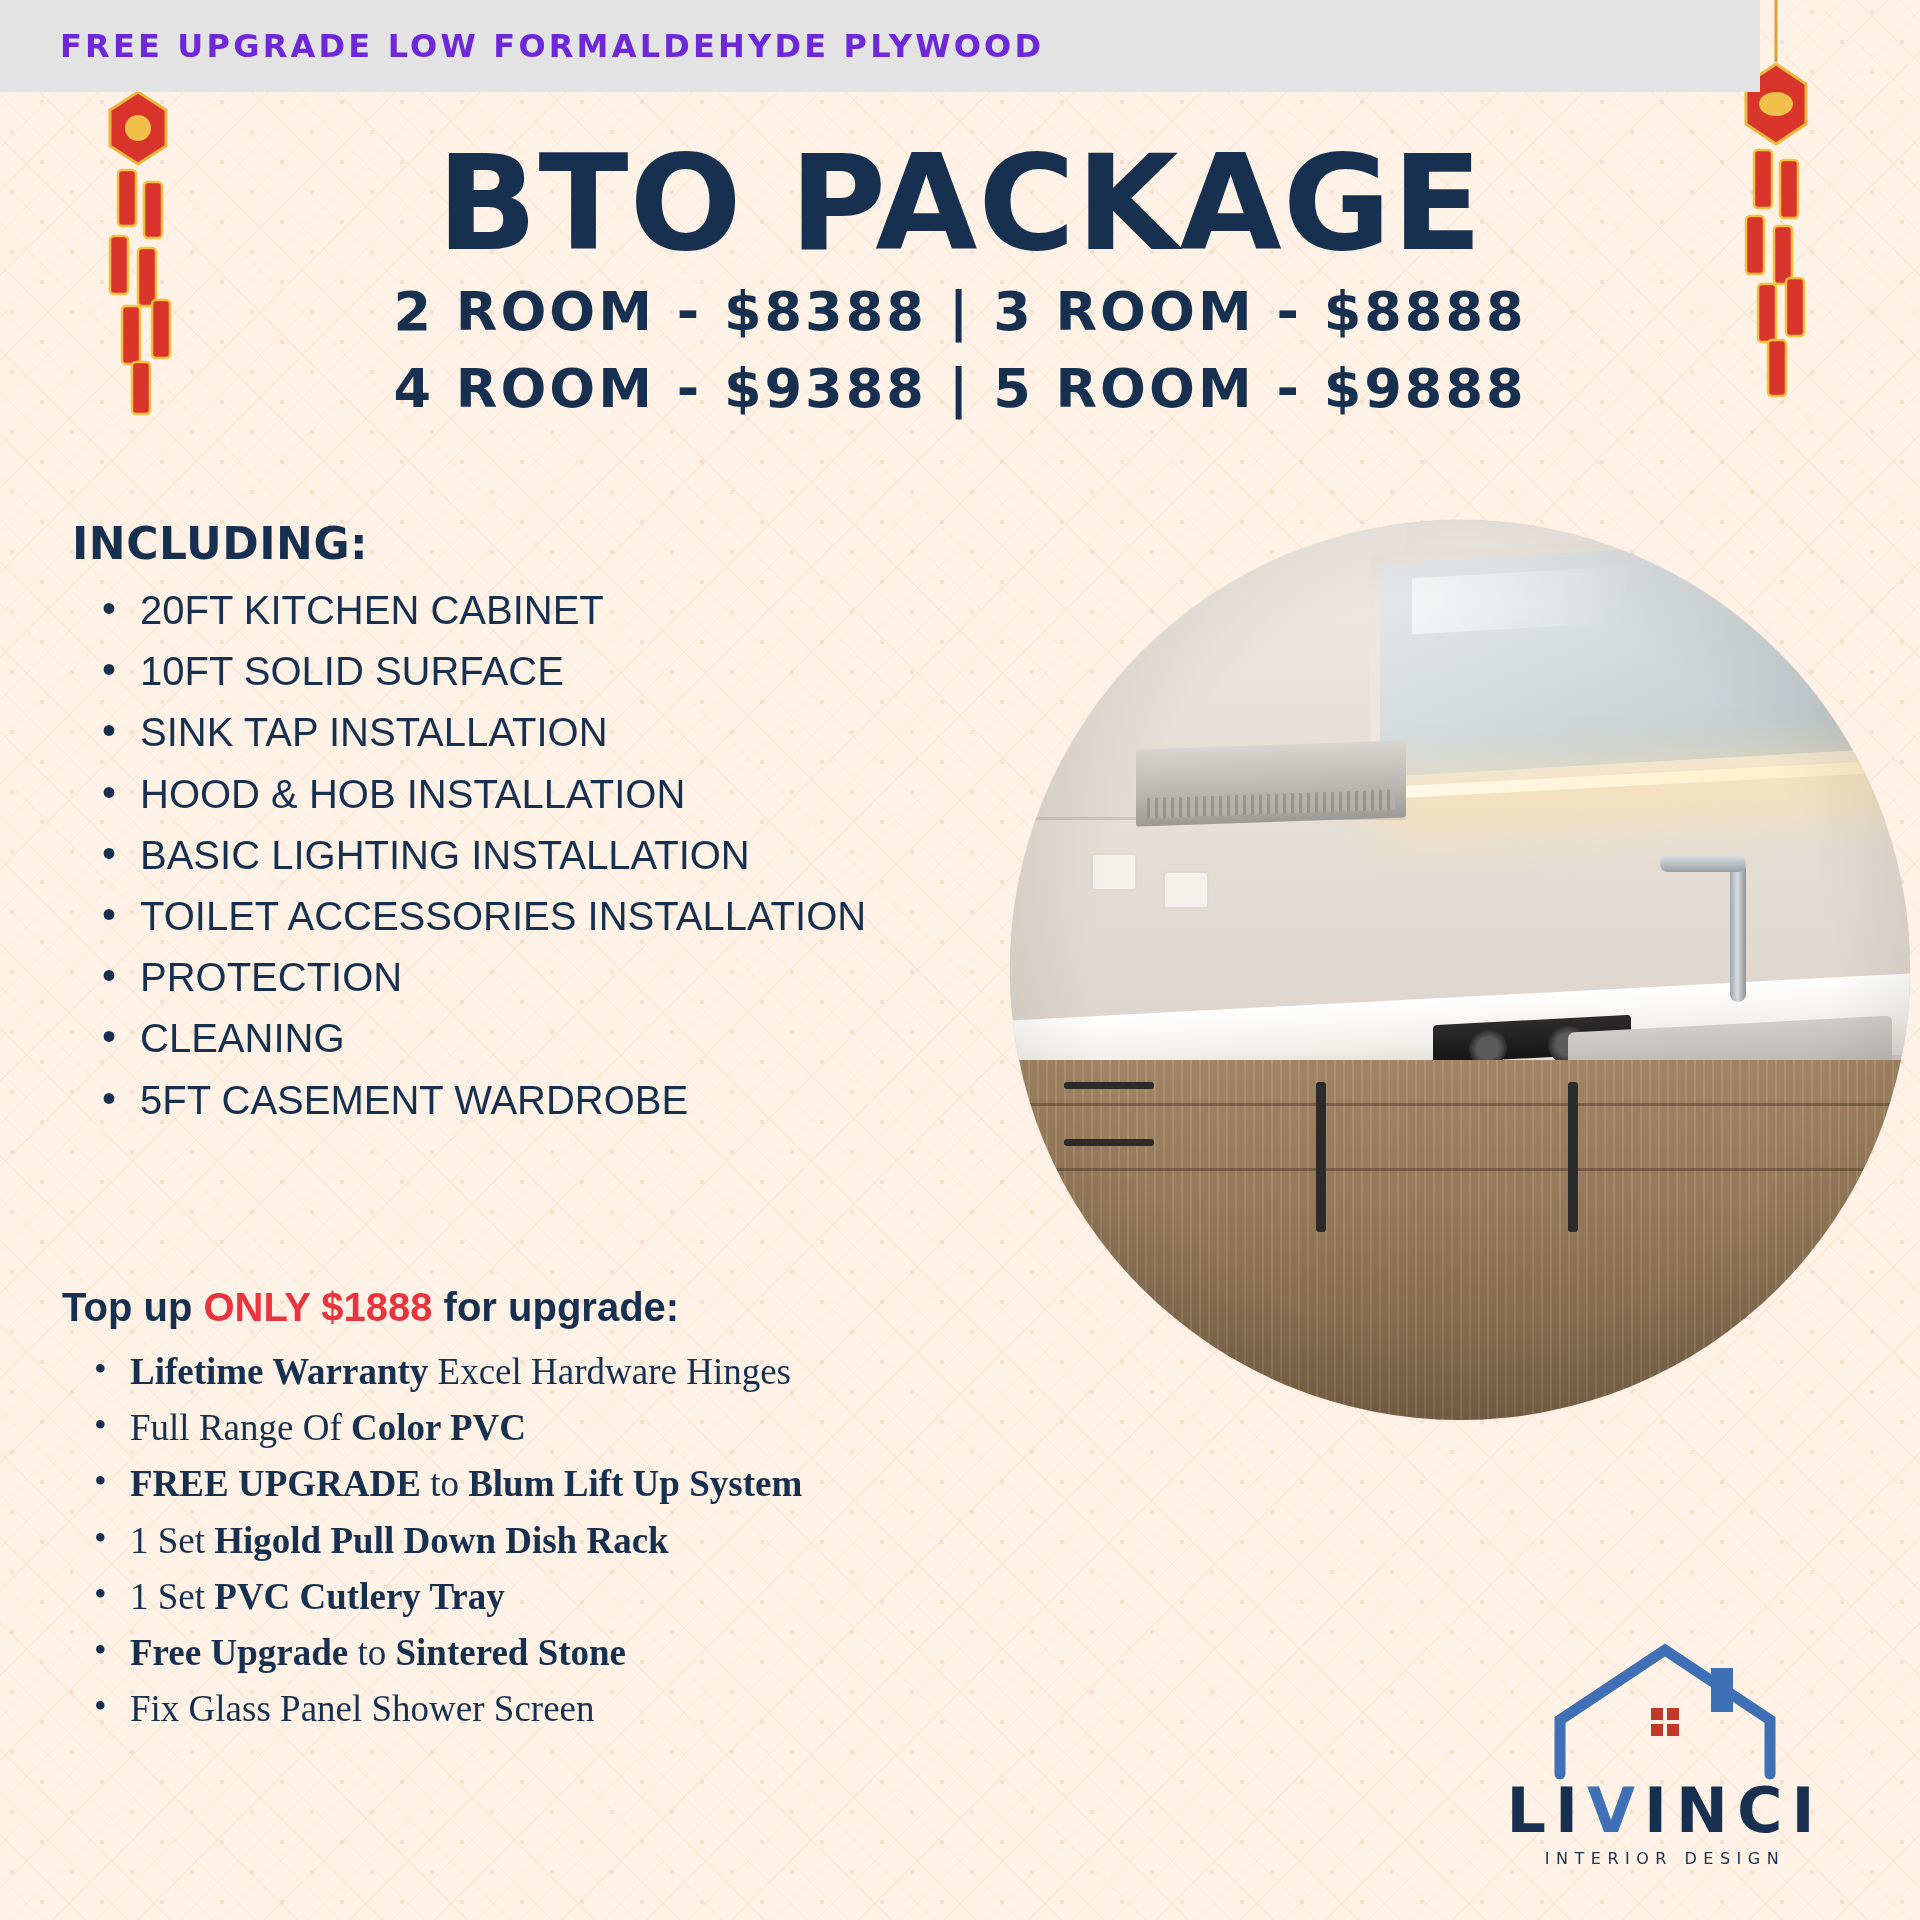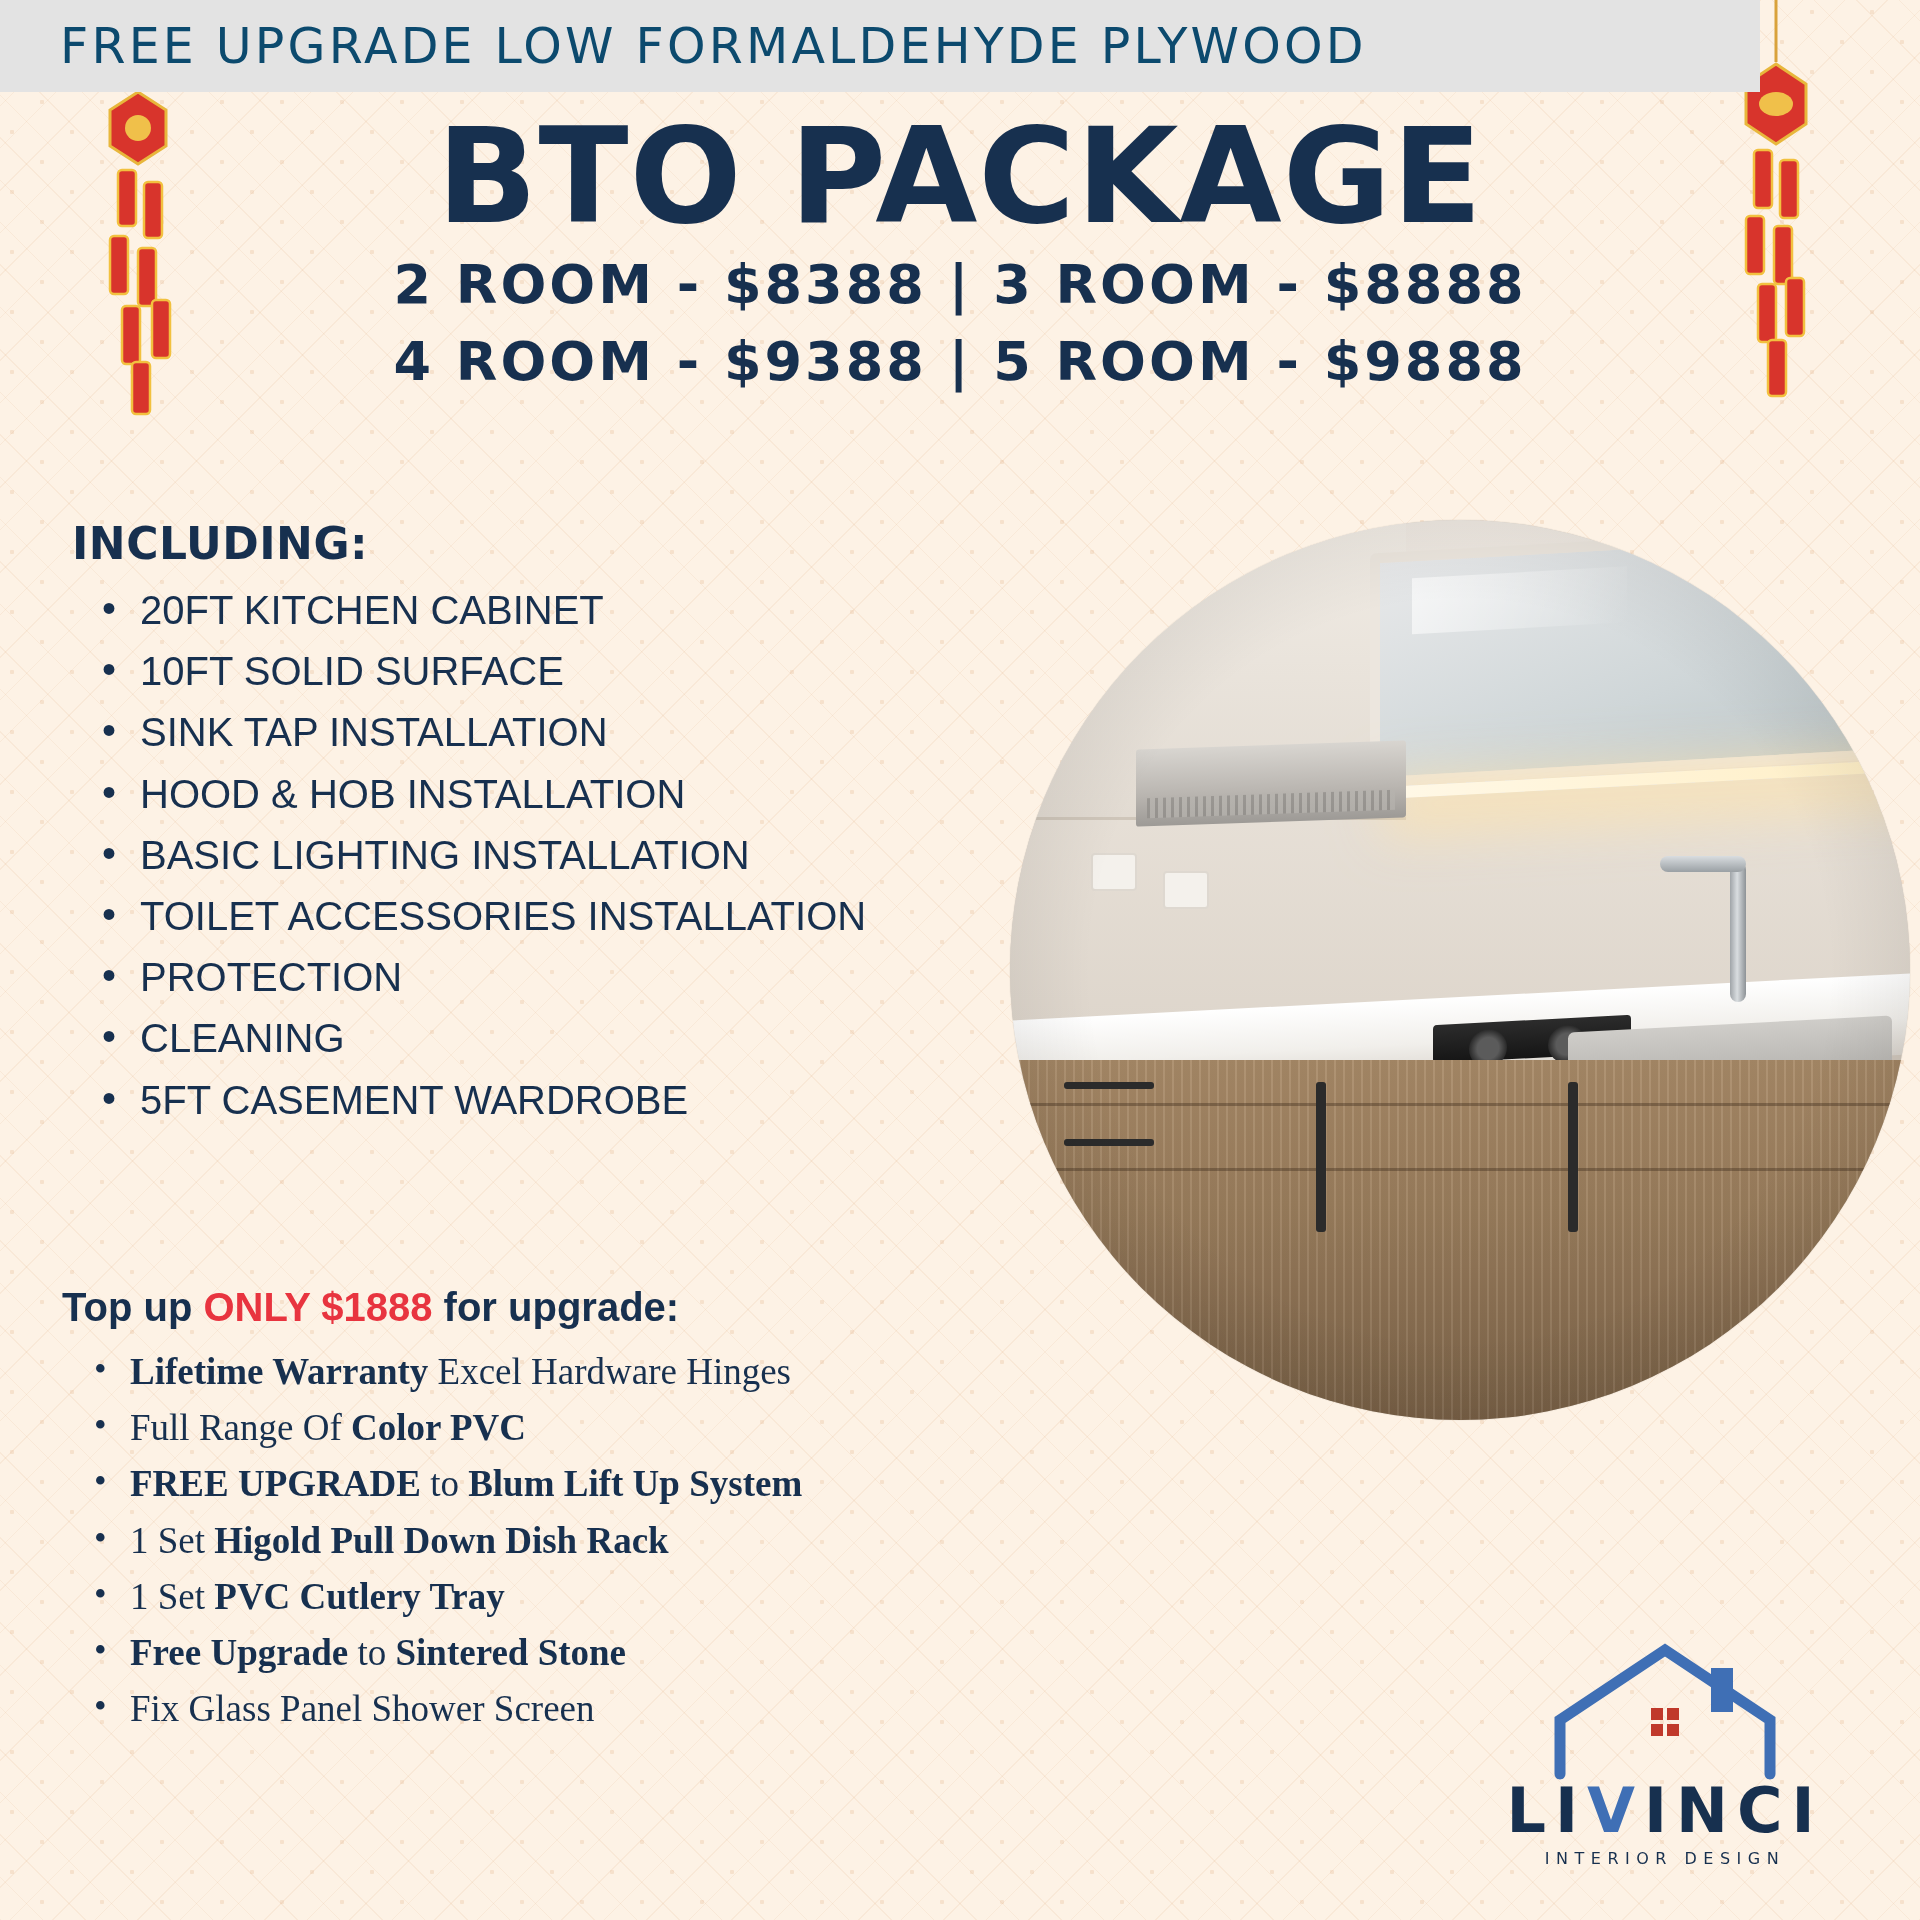--- a/index.html
+++ b/index.html
@@ -36,32 +36,32 @@
     width: 1760px;
     height: 92px;
     background: #e3e3e3;
     display: flex;
     align-items: center;
     padding-left: 60px;
     box-sizing: border-box;
     z-index: 6;
   }
   .top-banner-text {
-    font-size: 49px;
-    font-weight: 400;
+    font-size: 32px;
+    font-weight: 700;
     letter-spacing: 3.2px;
-    color: #0c4a6e;
+    color: #6d28d9;
     white-space: nowrap;
     font-family: "DejaVu Sans", sans-serif;
   }
 
   
   .headline-wrap {
     position: absolute;
-    top: 109px;
+    top: 136px;
     left: 0;
     width: 1920px;
     text-align: center;
     z-index: 4;
   }
   .main-title {
     font-size: 132px;
     font-weight: 700;
     color: #17304f;
     letter-spacing: 1px;

